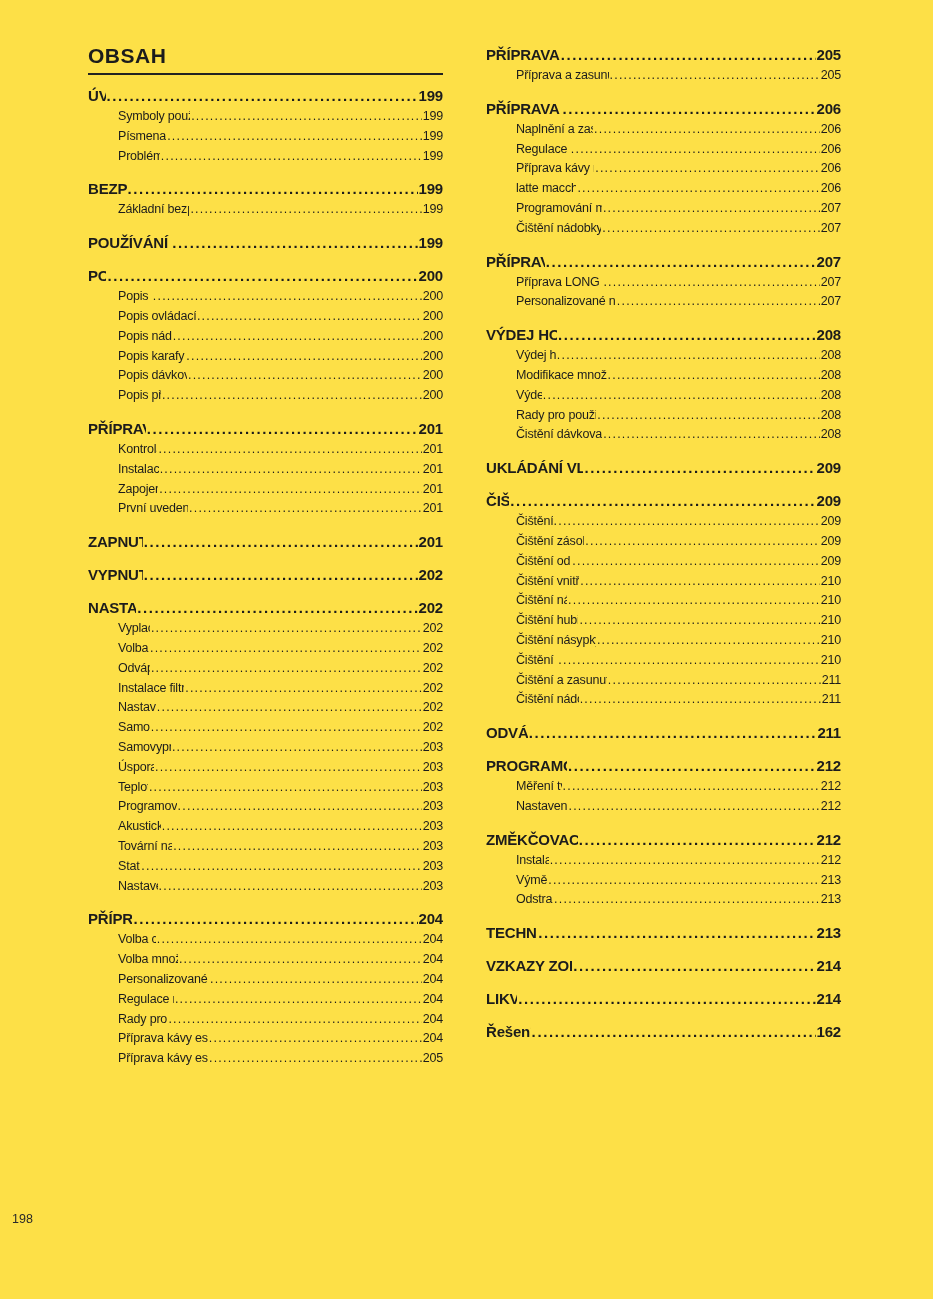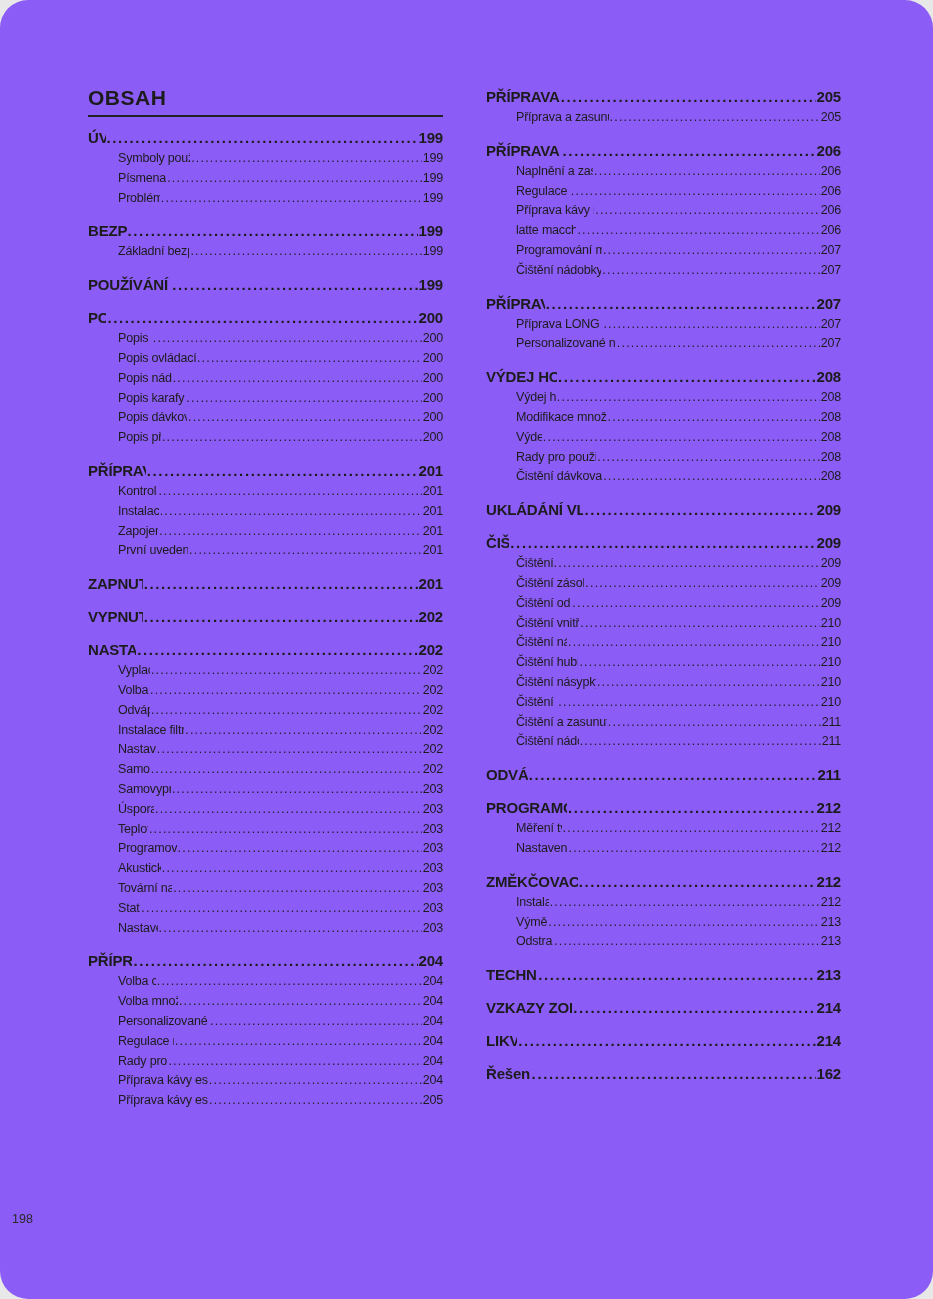--- a/index.html
+++ b/index.html
@@ -1,27 +1,26 @@
 <!DOCTYPE html>
 <html><head>
 <meta charset="utf-8">
 <style>
   html, body { margin: 0; padding: 0; background: #e8e8e8; }
   .page {
     position: relative;
     width: 933px;
     height: 1299px;
     margin: 0 auto;
-    background: #8b5cf6;
+    background: #fde047;
     box-sizing: border-box;
-    padding: 86px 0 0 88px;
+    padding: 44px 0 0 88px;
     font-family: "Liberation Sans", "DejaVu Sans", sans-serif;
     color: #1c1c1c;
     overflow: hidden;
-    border-radius: 28px;
   }
   .columns {
     display: flex;
     gap: 43px;
   }
   .col { width: 355px; flex: 0 0 355px; }
 
   .obsah-heading {
     font-size: 21px;
     font-weight: bold;

